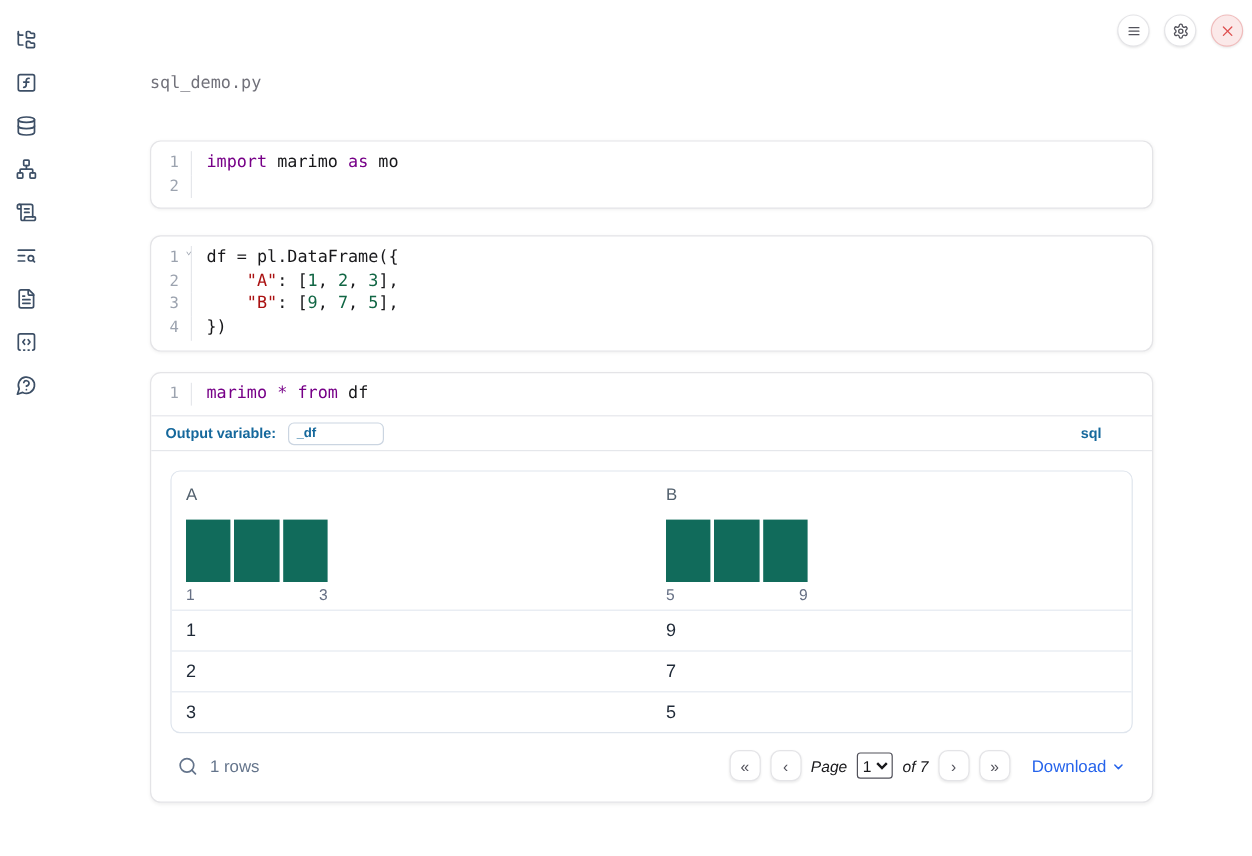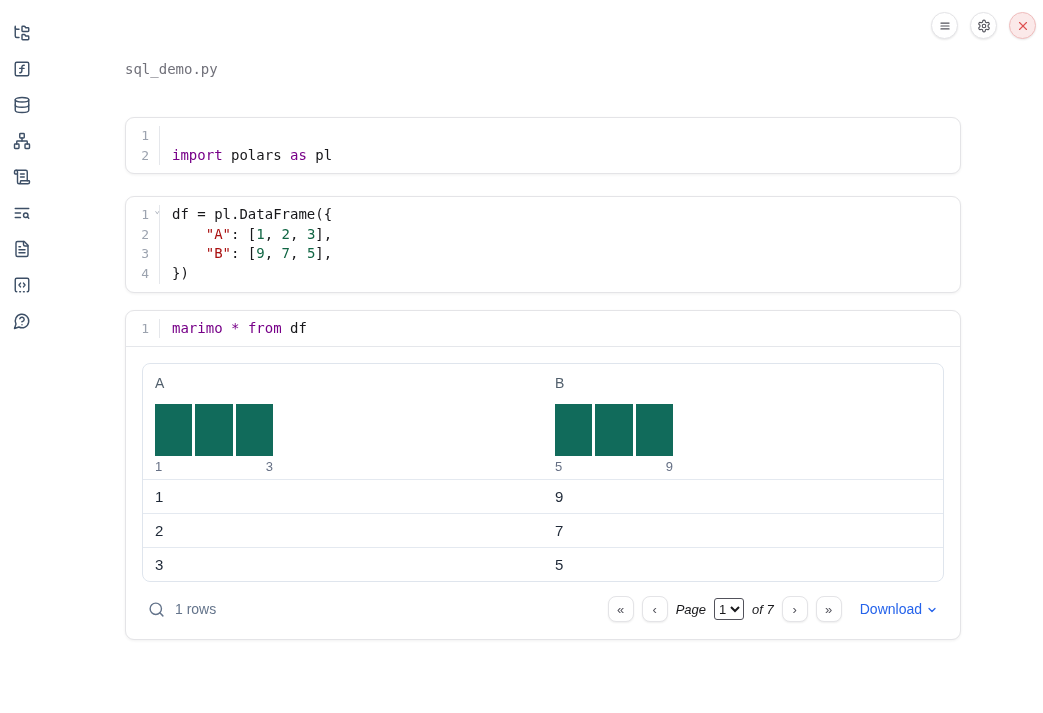--- a/index.html
+++ b/index.html
@@ -170,24 +170,24 @@
   </div>
 
 <div class="filename">sql_demo.py</div>
 
 <main class="notebook">
 
   <section class="cell cell-imports">
     <div class="code" id="code-0">
         <div class="code-line">
           <span class="gutter"><span>1</span></span>
+          <span class="code-text"><span class="tk-kw">import</span><span class="tk-pl"> marimo </span><span class="tk-kw">as</span><span class="tk-pl"> mo</span></span>
         </div>
         <div class="code-line">
           <span class="gutter"><span>2</span></span>
-          <span class="code-text"><span class="tk-kw">import</span><span class="tk-pl"> polars </span><span class="tk-kw">as</span><span class="tk-pl"> pl</span></span>
         </div>
       </div>
   </section>
 
   <section class="cell cell-dataframe">
     <div class="code" id="code-1">
         <div class="code-line">
           <span class="gutter"><span>1</span><span class="fold">⌄</span></span>
           <span class="code-text"><span class="tk-pl">df = pl.DataFrame({</span></span>
         </div>
@@ -207,20 +207,25 @@
   </section>
 
   <section class="cell">
     <div class="code" id="sql-code">
         <div class="code-line">
           <span class="gutter"><span>1</span></span>
           <span class="code-text"><span class="tk-kw">marimo</span><span class="tk-pl"> </span><span class="tk-kw">*</span><span class="tk-pl"> </span><span class="tk-kw">from</span><span class="tk-pl"> df</span></span>
         </div>
       </div>
 
+    <div class="outvar-row">
+      <span class="outvar-label">Output variable:</span>
+      <input class="outvar-input" value="_df" style="">
+      <span class="lang-badge">sql</span>
+    </div>
 
     <div class="output-section">
       <div class="data-table">
         <div class="thead" id="thead">
             <div class="th">
               <div class="th-label">A</div>
               <div class="hist">
                 <div class="hist-bar" style="height: 100%;"></div>
                 <div class="hist-bar" style="height: 100%;"></div>
                 <div class="hist-bar" style="height: 100%;"></div>

